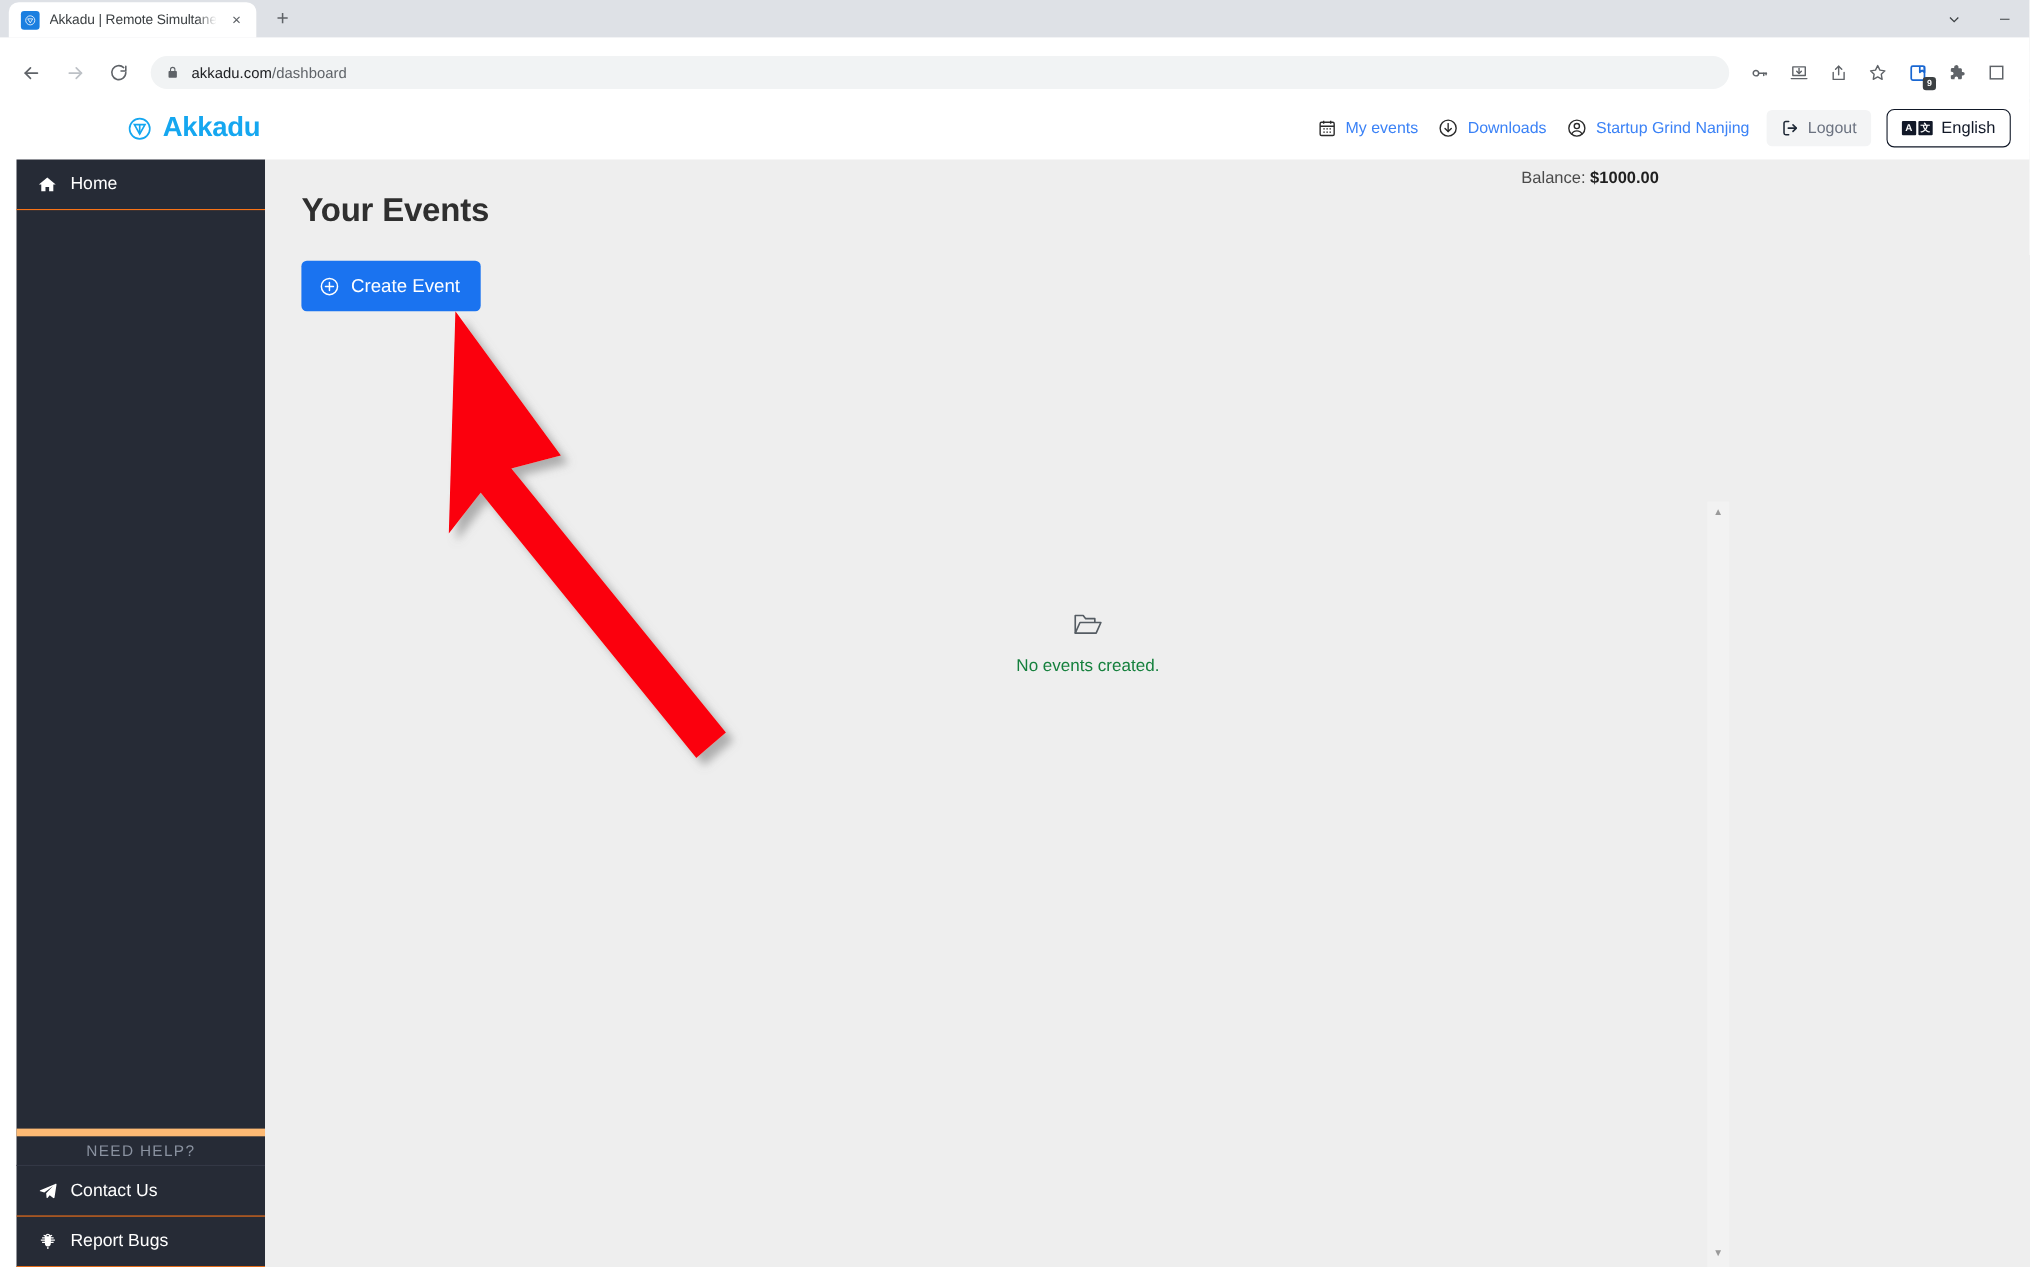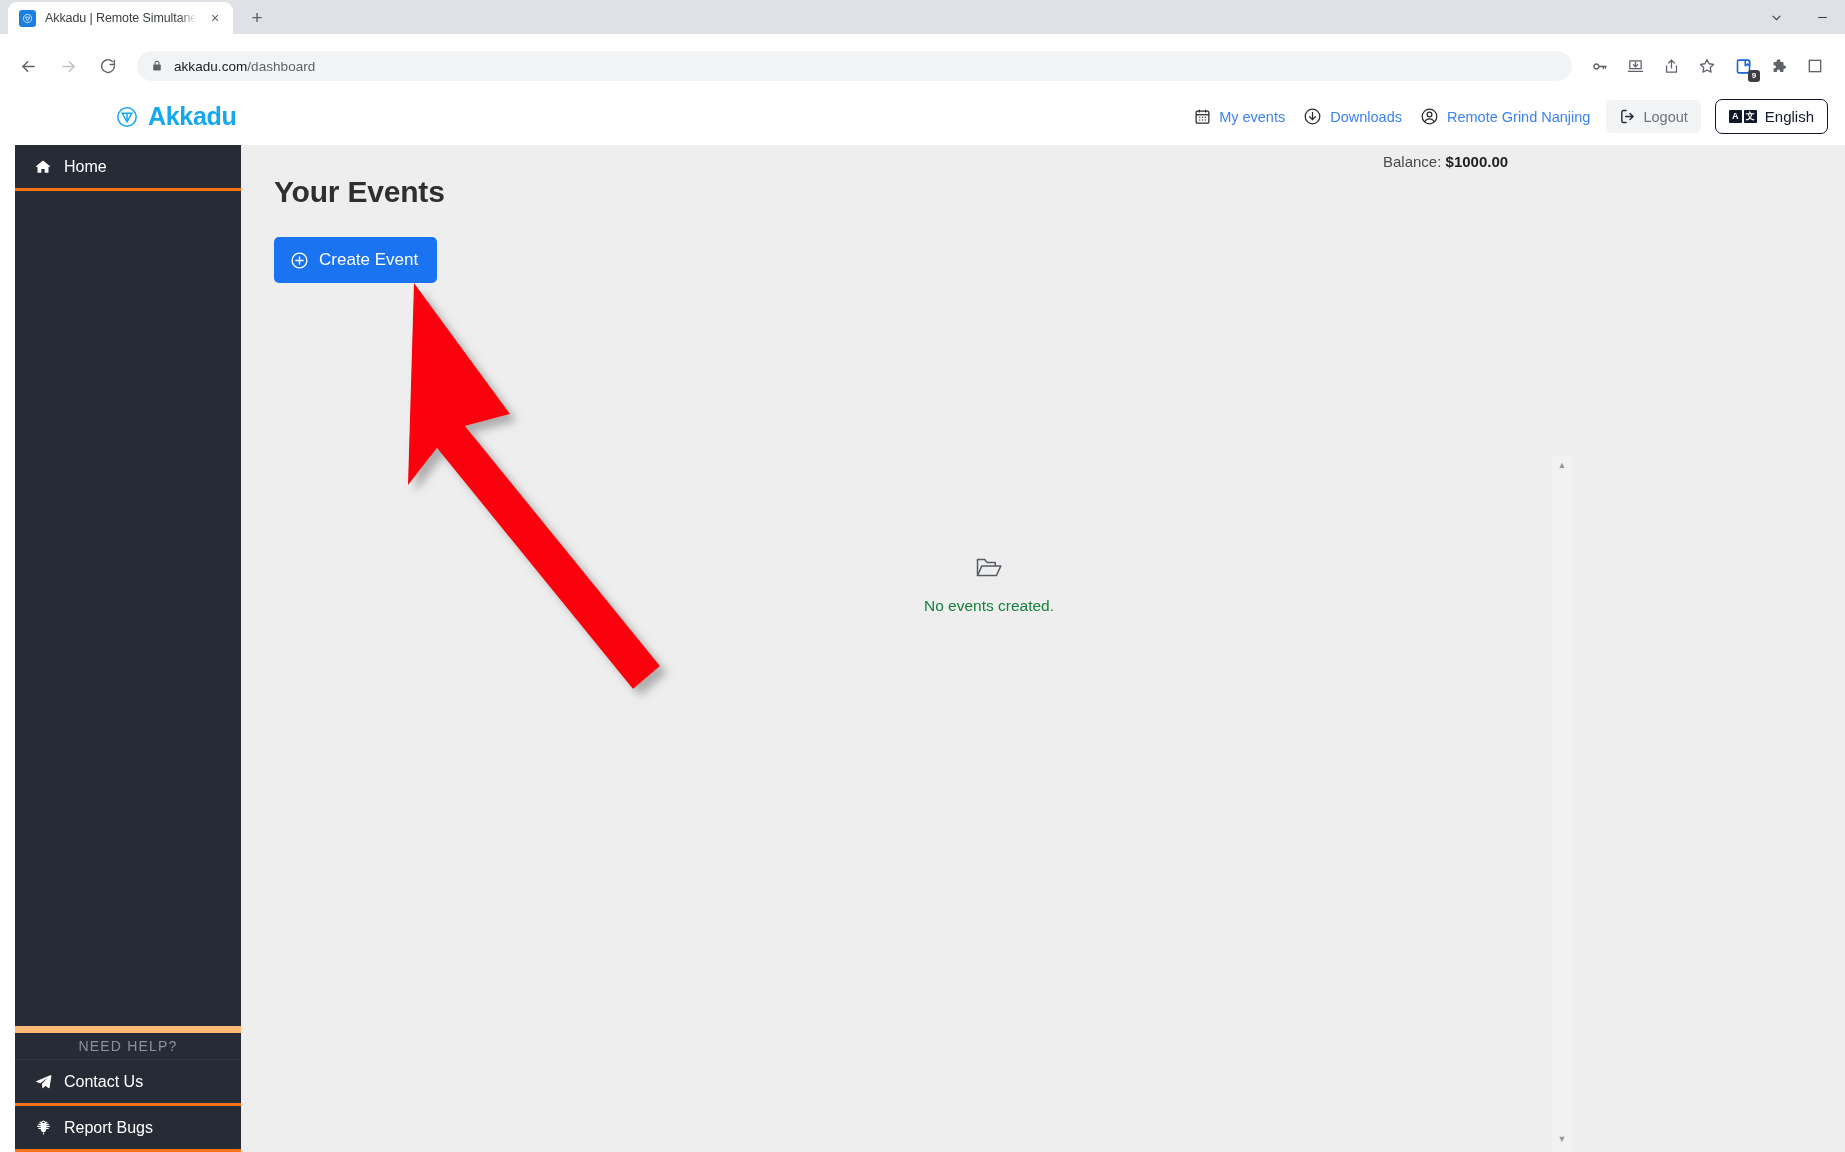--- a/index.html
+++ b/index.html
@@ -140,21 +140,21 @@
 
   
   .sidebar {
     width:226px; background:#262b36; color:#fff;
     display:flex; flex-direction:column; flex:none;
     position:relative;
   }
   .side-item {
     display:flex; align-items:center; gap:11px;
     height:46px; padding-left:18px; font-size:16px;
-    color:#ffffff; border-bottom:3px solid #f97316;
+    color:#ffffff; border-bottom:1px solid #f97316;
   }
   .side-item .ico { width:20px; display:flex; justify-content:center; }
   .side-spacer { flex:1; border-right:0; }
   .side-help-title {
     height:34px; display:flex; align-items:center;
     justify-content:center; font-size:14px; color:#8a92a0;
     letter-spacing:1.2px; border-top:7px solid #fdba74;
     border-bottom:1px solid #333845;
   }
 
@@ -352,21 +352,21 @@
           <span>Downloads</span>
         </div>
         <div class="hdr-item">
           <span class="ico">
             <svg width="19" height="19" viewBox="0 0 24 24" fill="none" stroke="currentColor" stroke-width="1.6">
                 <circle cx="12" cy="12" r="9.2"></circle>
                 <circle cx="12" cy="9.6" r="3"></circle>
                 <path d="M5.9 19.2a6.6 6.6 0 0 1 12.2 0"></path>
               </svg>
           </span>
-          <span>Remote Grind Nanjing</span>
+          <span>Startup Grind Nanjing</span>
         </div>
 
         <div class="logout-btn">
           <span class="ico">
             <svg width="17" height="17" viewBox="0 0 24 24" fill="none" stroke="currentColor" stroke-width="2" stroke-linecap="round" stroke-linejoin="round">
                 <path d="M10 3.5H6.2A2.2 2.2 0 0 0 4 5.7v12.6a2.2 2.2 0 0 0 2.2 2.2H10"></path>
                 <path d="M15.5 7.8L19.8 12l-4.3 4.2"></path>
                 <path d="M19.3 12H9.5"></path>
               </svg>
           </span>

